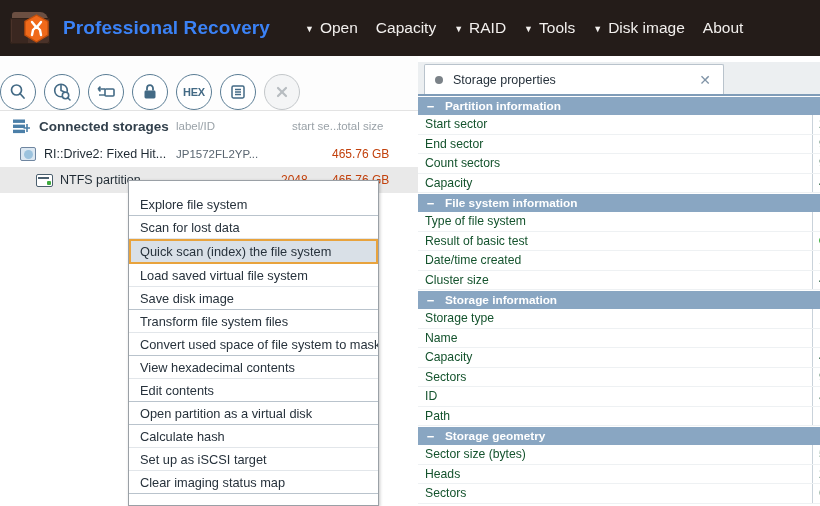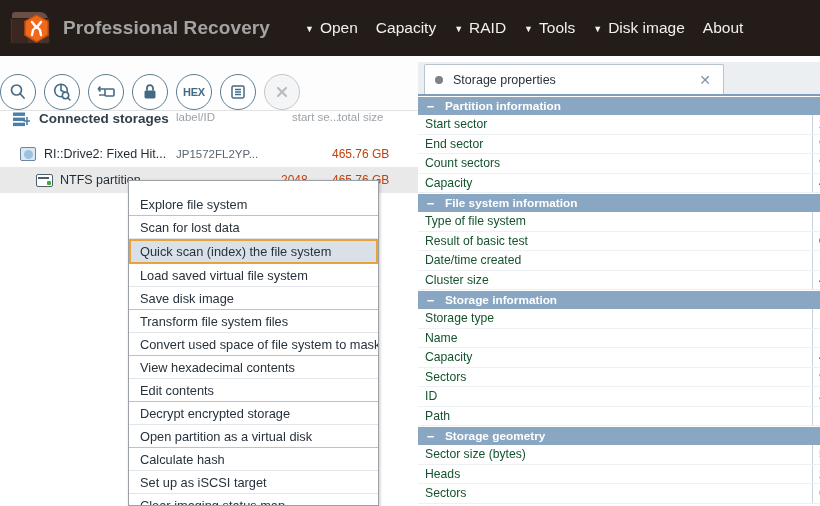--- a/index.html
+++ b/index.html
@@ -26,21 +26,21 @@
     position: absolute; left: 0px; top: 8px; width: 40px; height: 26px;
     background: #4a3229; border-radius: 2px 2px 3px 3px;
     box-shadow: inset 0 0 0 1px #2e2019;
   }
   .logo .folder-shine {
     position: absolute; left: 2px; top: 9px; width: 16px; height: 24px;
     background: #3a2720;
   }
   .logo .hexwrap { position: absolute; left: 13px; top: 4px; width: 27px; height: 29px; }
   .app-title {
-    color: #a3a3a3; font-size: 19px; font-weight: bold;
+    color: #3b82f6; font-size: 19px; font-weight: bold;
     margin-left: 11px; letter-spacing: .1px; white-space: nowrap;
   }
   .menu { display: flex; align-items: center; margin-left: 26px; }
   .menu-item {
     display: flex; align-items: center; gap: 6px;
     color: #f2efed; font-size: 15.5px; padding: 4px 9px;
     white-space: nowrap; cursor: default;
   }
   .menu-item .caret {
     font-size: 9px; line-height: 1; color: #f2efed; position: relative; top: 1px;
@@ -60,21 +60,21 @@
   }
   .tbtn.hex-btn { font-size: 11px; font-weight: bold; letter-spacing: -.2px; }
   .tbtn.disabled { border-color: #c3c7ca; color: #b7bcc0; background: #f4f5f6; }
 
   
   .leftpane {
     position: absolute; left: 0; top: 111px; width: 418px; height: 395px;
     background: #ffffff; overflow: hidden;
   }
   .tree-header {
-    display: flex; height: 30px;
+    display: flex; align-items: center; height: 30px;
     padding-left: 12px; color: #3f4c57;
   }
   .tree-header .hdr-icon { margin-right: 9px; display: flex; }
   .tree-header .hdr-title { font-size: 13.5px; font-weight: bold; color: #32404c; }
   .col { font-size: 11.5px; color: #9aa2a8; position: absolute; }
   .col.label   { left: 176px; }
   .col.start   { left: 292px; }
   .col.total   { left: 338px; }
 
   .trow {
@@ -297,21 +297,20 @@
   <div class="ctxmenu">
     <div class="mi sep-after">Explore file system</div>
     <div class="mi">Scan for lost data</div>
     <div class="mi highlight">Quick scan (index) the file system</div>
     <div class="mi">Load saved virtual file system</div>
     <div class="mi sep-after">Save disk image</div>
     <div class="mi">Transform file system files</div>
     <div class="mi sep-after">Convert used space of file system to mask</div>
     <div class="mi">View hexadecimal contents</div>
     <div class="mi sep-after">Edit contents</div>
-    <div class="mi">Decrypt encrypted storage</div>
     <div class="mi sep-after">Open partition as a virtual disk</div>
     <div class="mi">Calculate hash</div>
     <div class="mi">Set up as iSCSI target</div>
     <div class="mi sep-after">Clear imaging status map</div>
 
   </div>
 
   <div class="rightpane">
     <div class="tabstrip">
       <div class="tab">

